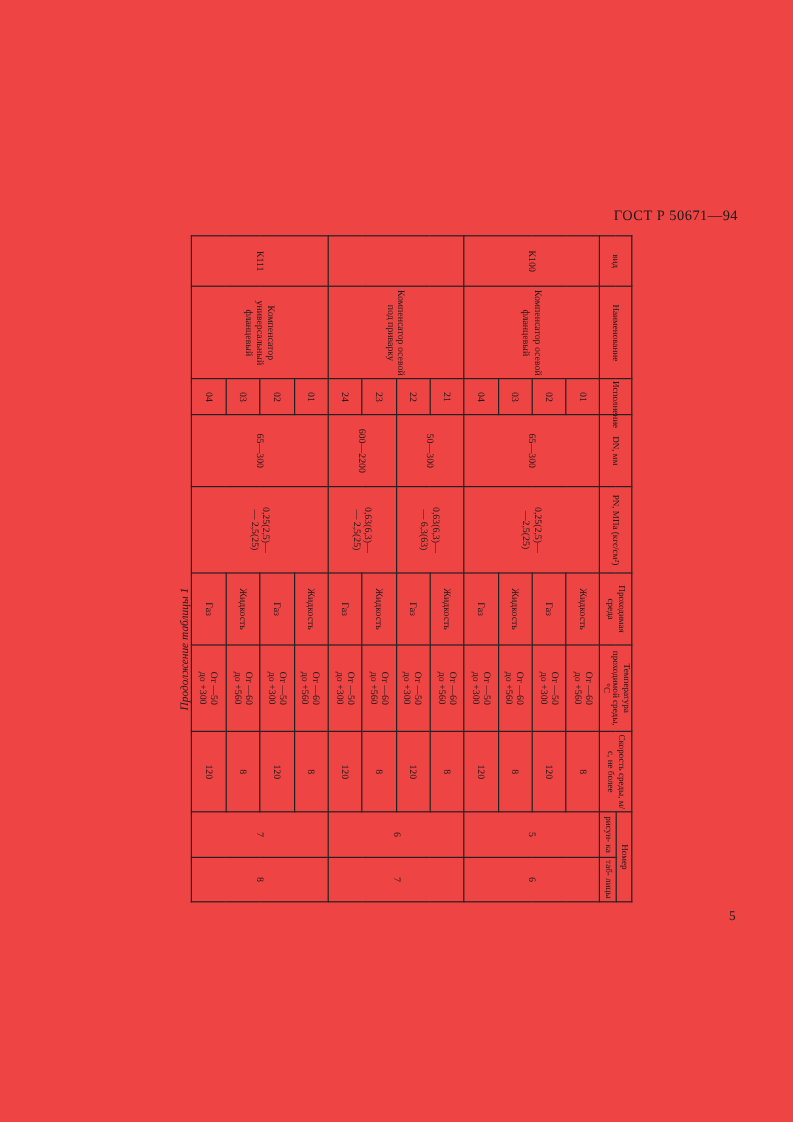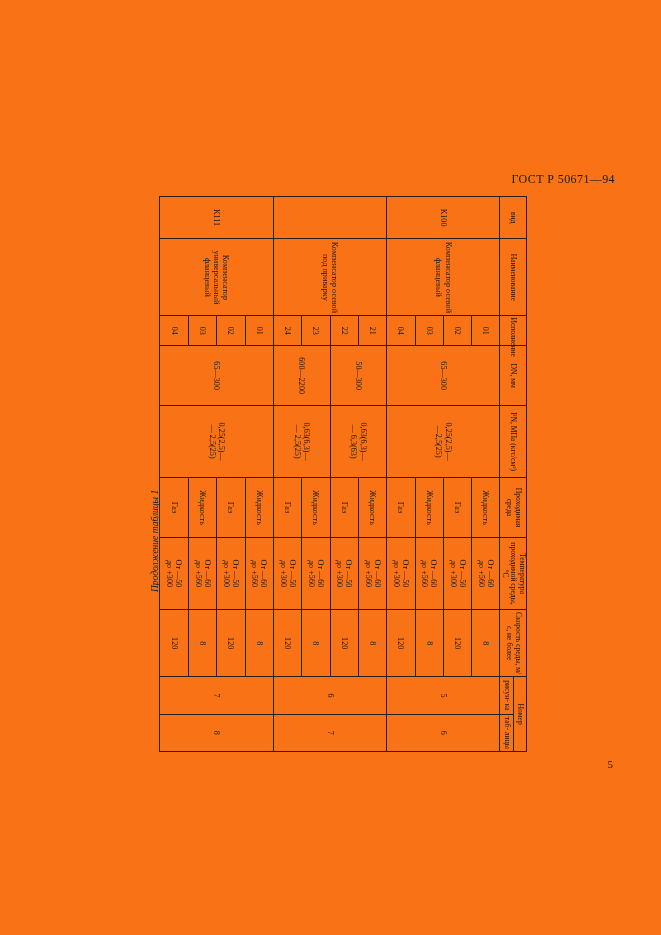--- a/index.html
+++ b/index.html
@@ -13,21 +13,21 @@
     position: relative;
     font-family: "Liberation Serif", serif;
     color: #1a1a1a;
     overflow: hidden;
   }
   .page {
     position: absolute;
     left: 0; top: 0;
     width: 661px;
     height: 935px;
-    background: #f97316;
+    background: #ef4444;
   }
   .std-header {
     position: absolute;
     right: 46px;
     top: 172px;
     font-family: "Liberation Serif", serif;
     font-size: 12px;
     letter-spacing: 0.4px;
     white-space: nowrap;
   }

